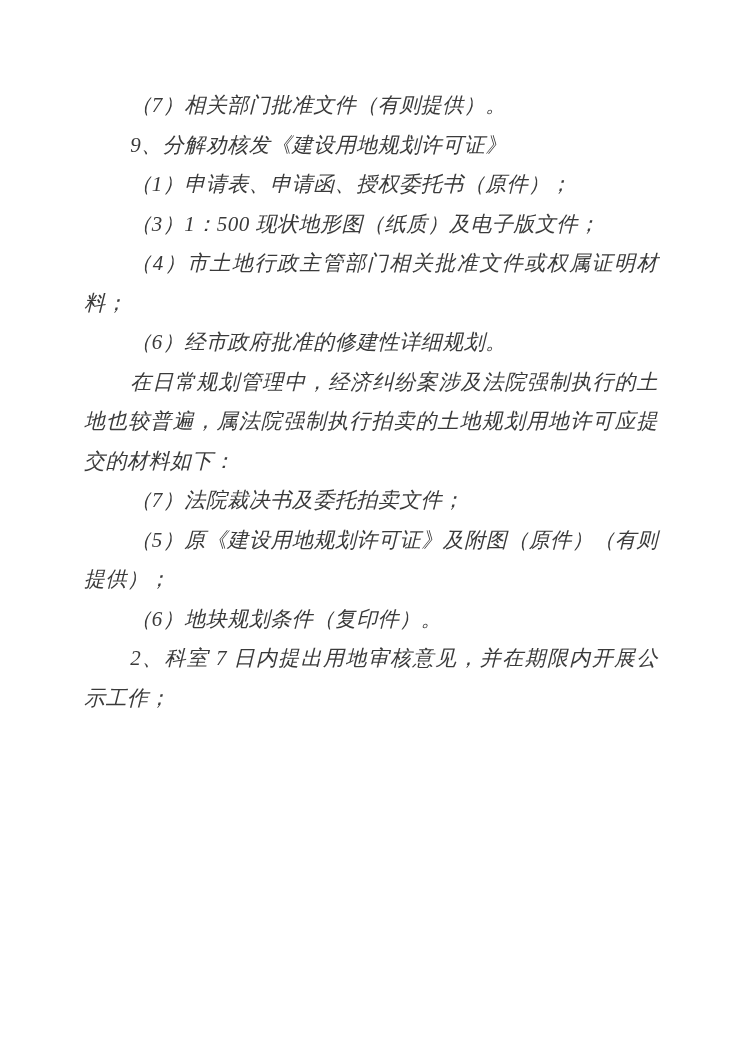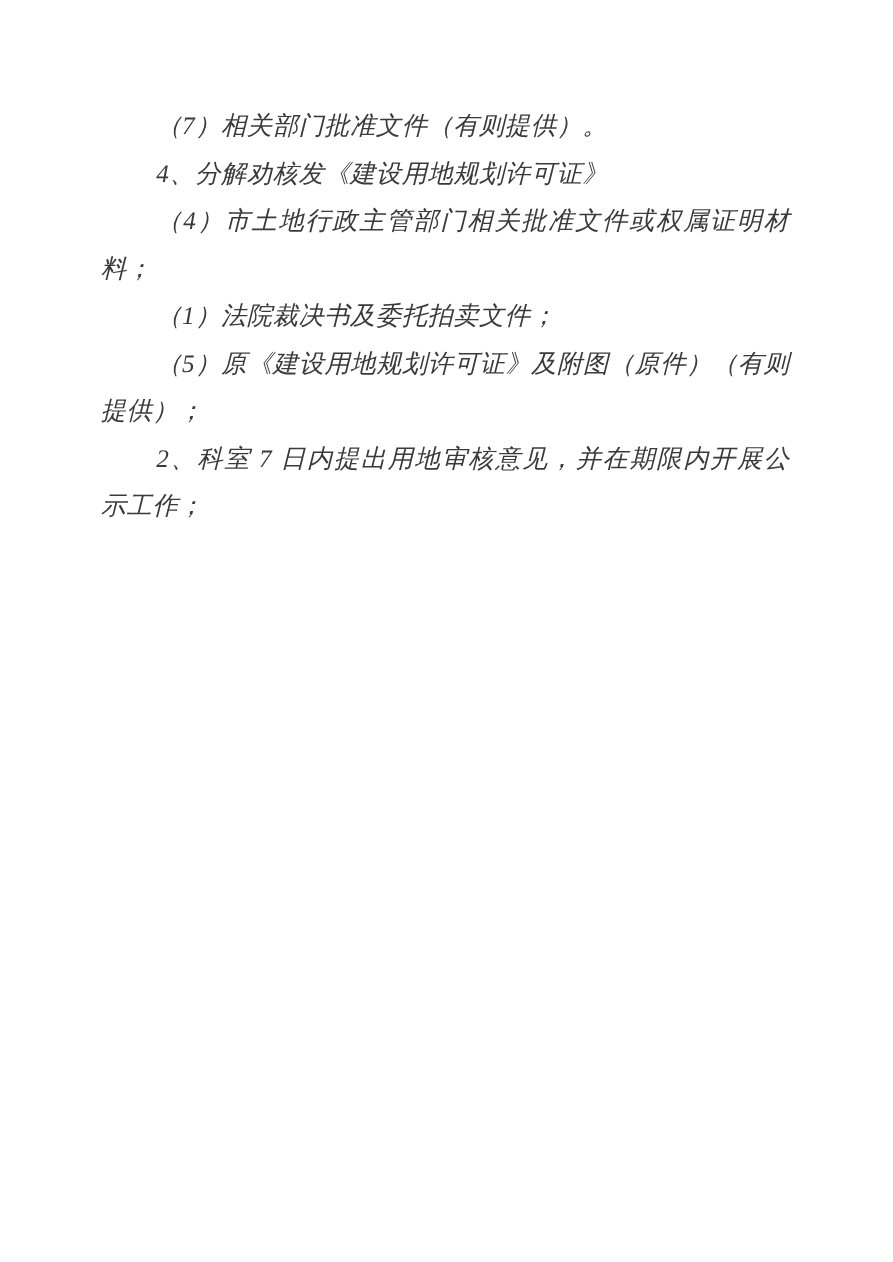--- a/index.html
+++ b/index.html
@@ -33,20 +33,25 @@
     text-align: justify;
     text-justify: inter-ideograph;
   }
 </style>
 </head>
 <body>
 
 <div class="page">
   <div class="content">
     <p>（7）相关部门批准文件（有则提供）。</p>
-    <p>4、分解劝核发《建设用地规划许可证》</p>
+    <p>9、分解劝核发《建设用地规划许可证》</p>
+    <p>（1）申请表、申请函、授权委托书（原件）；</p>
+    <p>（3）1：500 现状地形图（纸质）及电子版文件；</p>
     <p>（4）市土地行政主管部门相关批准文件或权属证明材料；</p>
-    <p>（1）法院裁决书及委托拍卖文件；</p>
+    <p>（6）经市政府批准的修建性详细规划。</p>
+    <p>在日常规划管理中，经济纠纷案涉及法院强制执行的土地也较普遍，属法院强制执行拍卖的土地规划用地许可应提交的材料如下：</p>
+    <p>（7）法院裁决书及委托拍卖文件；</p>
     <p>（5）原《建设用地规划许可证》及附图（原件）（有则提供）；</p>
+    <p>（6）地块规划条件（复印件）。</p>
     <p>2、科室 7 日内提出用地审核意见，并在期限内开展公示工作；</p>
 
   </div>
 </div>
 
 </body></html>

